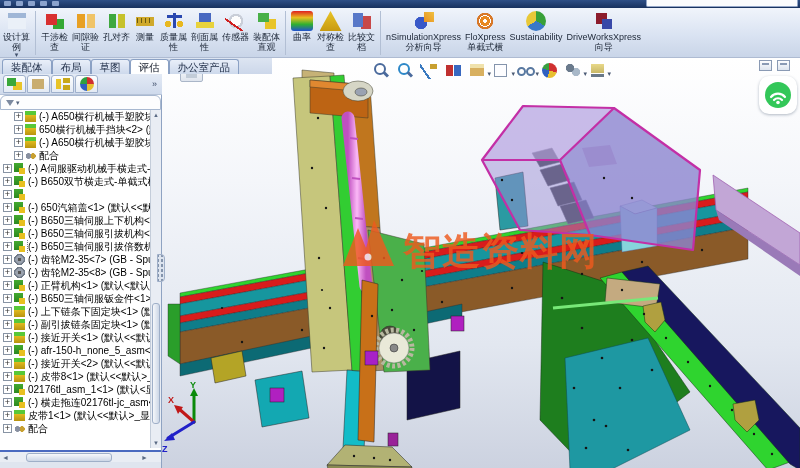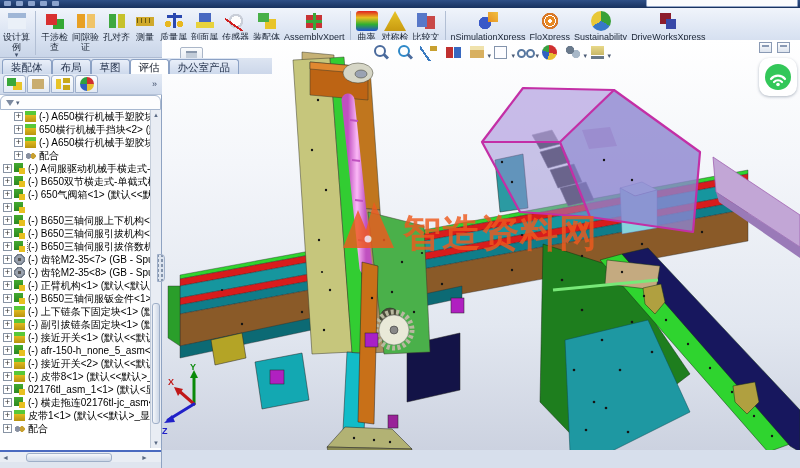--- a/index.html
+++ b/index.html
@@ -82,21 +82,21 @@
 #hscroll .sarr{position:absolute;top:2px}
 #hscroll .sarr.lf{left:2px}
 #hscroll .sarr.rt{right:13px}
 #hthumb{position:absolute;left:26px;top:1px;width:86px;height:9px;background:linear-gradient(#f6f8fb,#ccd6e6);border:1px solid #9fafc8;border-radius:3px}
 #panel-bottom{position:absolute;left:0;right:0;bottom:0;height:6px;background:#dfe5ef}
 
 
 #grip{position:absolute;left:157px;top:254px;width:8px;height:28px;background:#dde4ef;border:1px solid #9fafc8;border-radius:0 4px 4px 0;z-index:5;background-image:radial-gradient(#8494ac 1px,transparent 1.3px);background-size:4px 5px;background-position:2px 3px}
 
 
-#viewport{position:absolute;left:162px;top:40px;width:638px;height:410px;background:linear-gradient(180deg,#ffffff 0%,#f4f6fa 30%,#e2e7f0 70%,#ccd2e0 100%);overflow:hidden}
+#viewport{position:absolute;left:162px;top:58px;width:638px;height:410px;background:linear-gradient(180deg,#ffffff 0%,#f4f6fa 30%,#e2e7f0 70%,#ccd2e0 100%);overflow:hidden}
 #model-svg{position:absolute;left:0;top:0;z-index:1}
 #corner-btn{position:absolute;left:18px;top:7px;width:23px;height:17px;border:1px solid #aab6c8;border-radius:2px;background:linear-gradient(#fbfcfd,#dfe5ee);z-index:2;display:flex;align-items:center;justify-content:center}
 #corner-btn i{width:11px;height:9px;background:linear-gradient(#8a98ac,#8a98ac) 0 0/11px 2px no-repeat,linear-gradient(#c2ccd8,#c2ccd8) 0 0/11px 9px no-repeat;display:block}
 #hud{position:absolute;left:210px;top:4px;display:flex;align-items:center;gap:4px;z-index:3}
 .hudbtn{width:20px;height:17px;position:relative}
 .hudbtn.has-caret::after{content:"▾";position:absolute;right:-3px;bottom:1px;font-size:7px;color:#4a5a74}
 .hudg{position:absolute;inset:0}
 .hud-zoom-fit::before,.hud-zoom-area::before{content:"";position:absolute;left:2px;top:1px;width:8px;height:8px;border:2px solid #4a6a9c;border-radius:50%}
 .hud-zoom-area::before{border-color:#2d88c8}
 .hud-zoom-fit::after,.hud-zoom-area::after{content:"";position:absolute;left:11px;top:11px;width:6px;height:2.5px;background:#4a6a9c;transform:rotate(45deg)}
@@ -168,24 +168,20 @@
       </div>
       <div class="rbtn">
         <span class="ricon js-icon ri-sensor"></span>
         <span class="rlabel">传感器</span>
       </div>
       <div class="rbtn">
         <span class="ricon js-icon ri-assembly-visualization"></span>
         <span class="rlabel">装配体
 直观</span>
       </div>
-      <div class="rbtn">
-        <span class="ricon js-icon ri-assembly-xpert"></span>
-        <span class="rlabel">AssemblyXpert</span>
-      </div>
       <div class="ribbon-sep"></div>
       <div class="rbtn">
         <span class="ricon js-icon ri-curvature"></span>
         <span class="rlabel">曲率</span>
       </div>
       <div class="rbtn">
         <span class="ricon js-icon ri-symmetry-check"></span>
         <span class="rlabel">对称检
 查</span>
       </div>
@@ -277,25 +273,25 @@
           <span class="tlabel">(-) A伺服驱动机械手横走式-单</span>
         </div>
         <div class="trow">
           <span class="texp"></span>
           <span class="ticon js-icon ti-asm"></span>
           <span class="tlabel">(-) B650双节横走式-单截式横</span>
         </div>
         <div class="trow">
           <span class="texp"></span>
           <span class="ticon js-icon ti-asm"></span>
-          <span class="tlabel">(-) 650气阀箱&lt;1&gt; (默认&lt;&lt;默</span>
-        </div>
-        <div class="trow">
-          <span class="texp"></span>
-          <span class="ticon js-icon ti-asm"></span>
+        </div>
+        <div class="trow">
+          <span class="texp"></span>
+          <span class="ticon js-icon ti-asm"></span>
+          <span class="tlabel">(-) 650汽箱盖&lt;1&gt; (默认&lt;&lt;默</span>
         </div>
         <div class="trow">
           <span class="texp"></span>
           <span class="ticon js-icon ti-asm"></span>
           <span class="tlabel">(-) B650三轴伺服上下机构&lt;1&gt;</span>
         </div>
         <div class="trow">
           <span class="texp"></span>
           <span class="ticon js-icon ti-asm"></span>
           <span class="tlabel">(-) B650三轴伺服引拔机构&lt;1&gt;</span>

